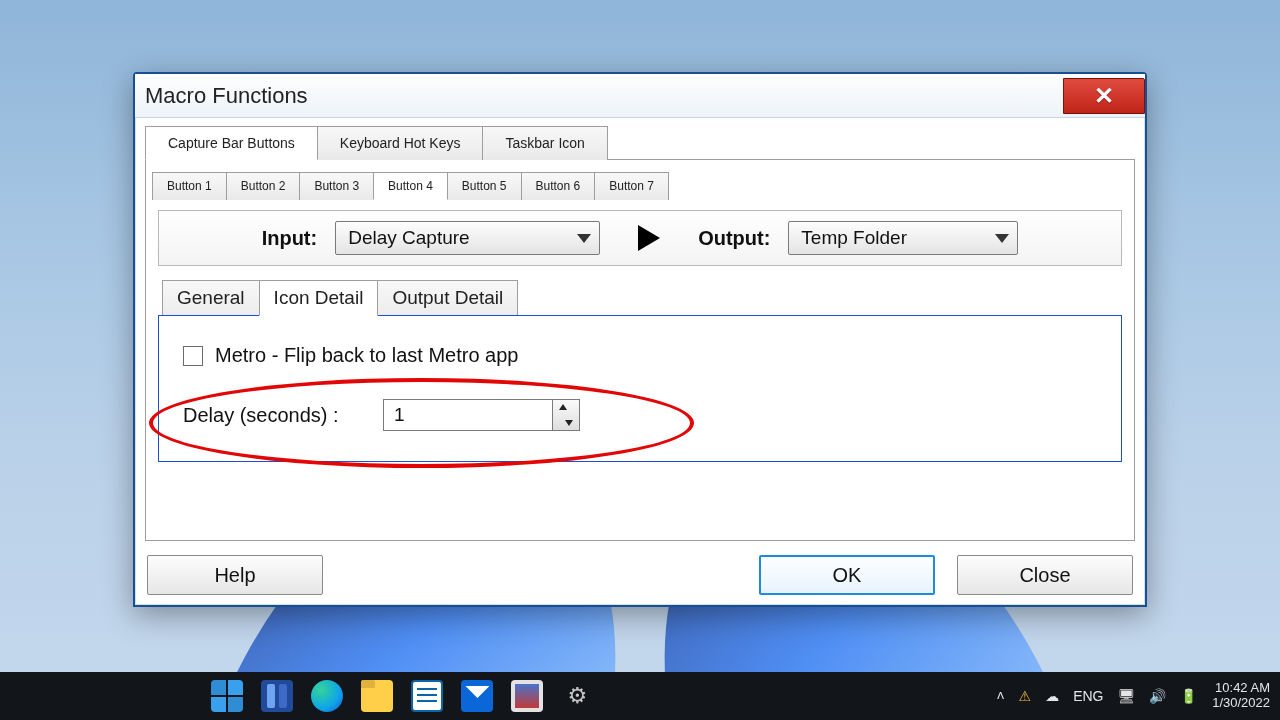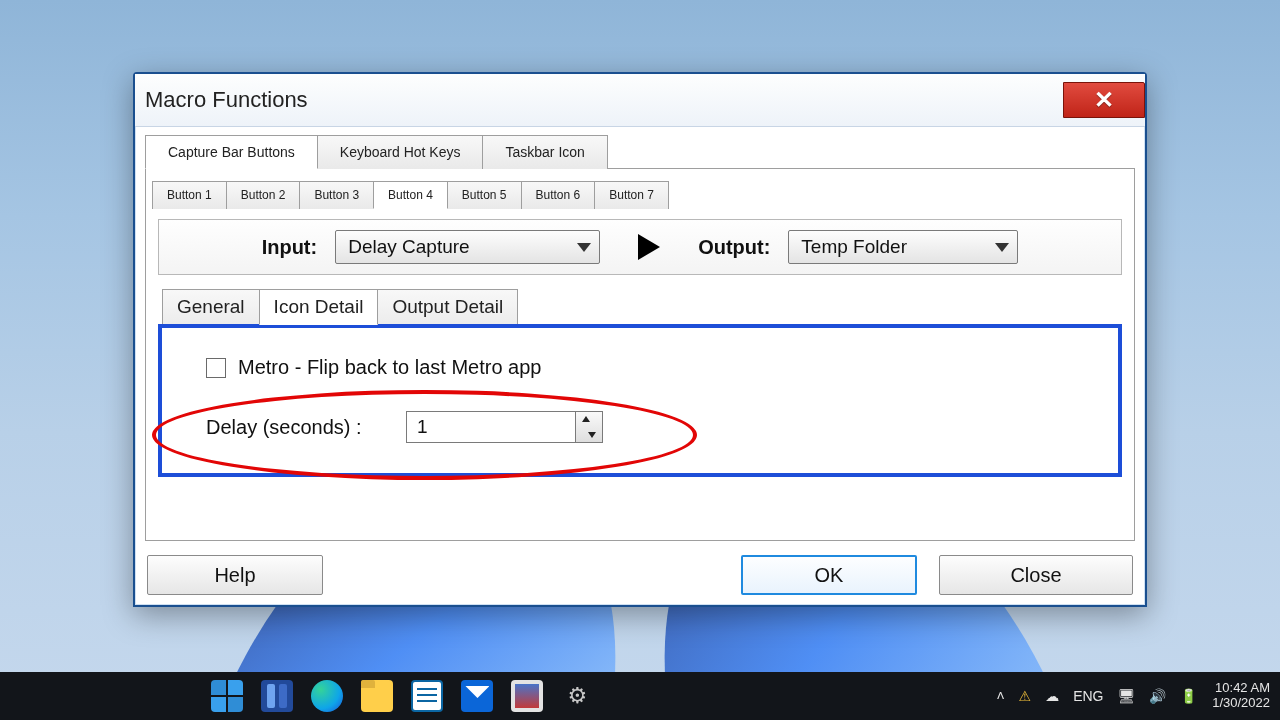--- a/index.html
+++ b/index.html
@@ -25,21 +25,21 @@
 
 .dialog {
   position: absolute; left: 133px; top: 72px; width: 1014px; height: 535px;
   background: #fff;
   border: 2px solid #1a4f8f;
   border-radius: 4px 4px 0 0;
   box-shadow: 0 0 0 1px #cfe0f2 inset, 0 8px 30px rgba(0,0,0,.35);
   display: flex; flex-direction: column;
 }
 .titlebar {
-  height: 53px; display: flex; align-items: center;
+  height: 44px; display: flex; align-items: center;
   background: linear-gradient(#fdfefe, #eef3f9);
   border-bottom: 1px solid #c8d5e5;
   padding-left: 10px;
 }
 .titlebar-text { font-size: 22px; color: #222; }
 .close-btn {
   margin-left: auto; width: 82px; height: 36px;
   background: linear-gradient(#e14b3f, #c02418);
   border: 1px solid #7a130a;
   border-radius: 0 2px 0 0;
@@ -103,21 +103,21 @@
 .detail-tabs { display: flex; margin: 14px 0 0 10px; }
 .detail-tab {
   padding: 6px 14px; font-size: 19px; color: #222;
   background: linear-gradient(#f8f8f8, #ececec);
   border: 1px solid #9e9e9e; border-bottom: none;
   margin-right: -1px; cursor: pointer;
 }
 .detail-tab.active { background: #fff; border-bottom: 1px solid #fff; position: relative; z-index: 2; }
 
 .detail-body {
-  border: 4px solid #1d4ed8; margin: -1px 6px 0; padding: 28px 44px 30px;
+  border: 1px solid #1d4ed8; margin: -1px 6px 0; padding: 28px 24px 30px;
   position: relative;
 }
 .checkbox-row { display: flex; align-items: center; gap: 12px; margin-bottom: 32px; }
 .checkbox {
   width: 20px; height: 20px; border: 1px solid #6a6a6a; background: #fff;
   cursor: pointer;
 }
 .cb-label { font-size: 20px; color: #111; }
 .delay-row { display: flex; align-items: center; gap: 30px; }
 .delay-label { font-size: 20px; color: #111; min-width: 170px; }
@@ -150,21 +150,21 @@
 
 .footer-btns { display: flex; gap: 22px; margin-top: 14px; padding: 0 2px; }
 .btn {
   height: 40px; padding: 0 10px; font-size: 20px; color: #111;
   background: linear-gradient(#fdfdfd, #e6e6e6);
   border: 1px solid #8a8a8a; border-radius: 2px; cursor: pointer;
   display: flex; align-items: center; justify-content: center;
 }
 .btn.help  { width: 176px; }
 .btn.ok    { width: 176px; border: 2px solid #1f8adf; background: linear-gradient(#fdfeff, #e9f3fd); margin-left: auto; }
-.btn.close { width: 194px; }
+.btn.close { width: 176px; }
 
 
 .taskbar {
   position: absolute; left: 0; right: 0; bottom: 0; height: 48px;
   background: #12151a;
   display: flex; align-items: center; padding: 0 10px;
 }
 .task-center { margin: 0 auto; display: flex; gap: 18px; align-items: center; }
 .task-icon { width: 32px; height: 32px; border-radius: 4px; display: flex; align-items: center; justify-content: center; font-size: 18px; cursor: pointer; }
 .start {

